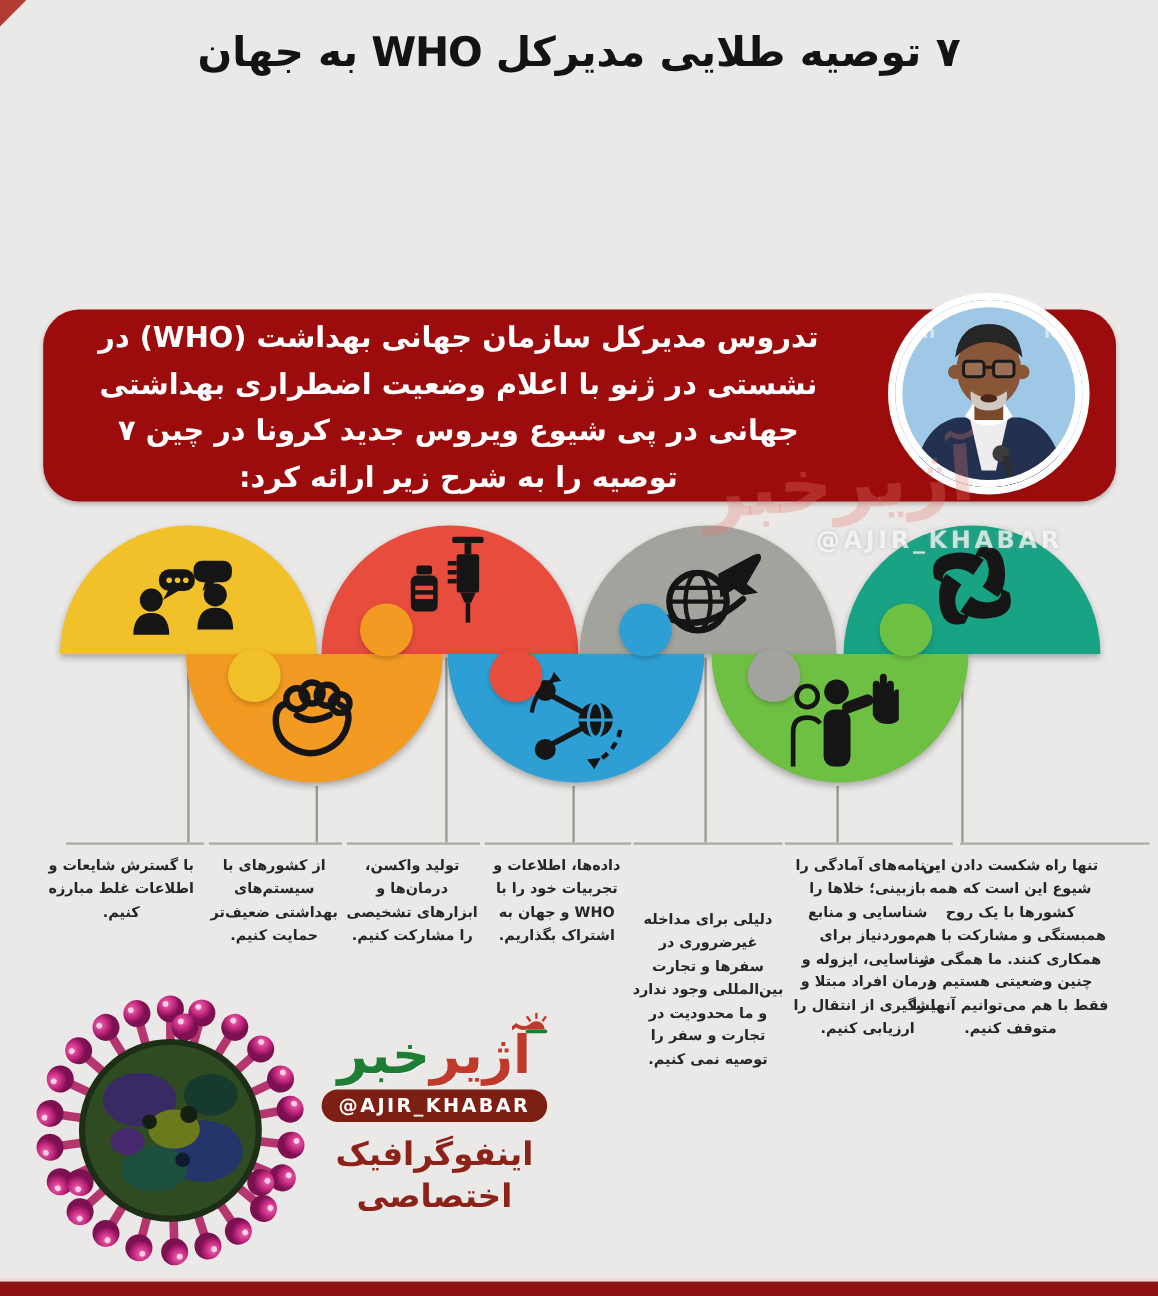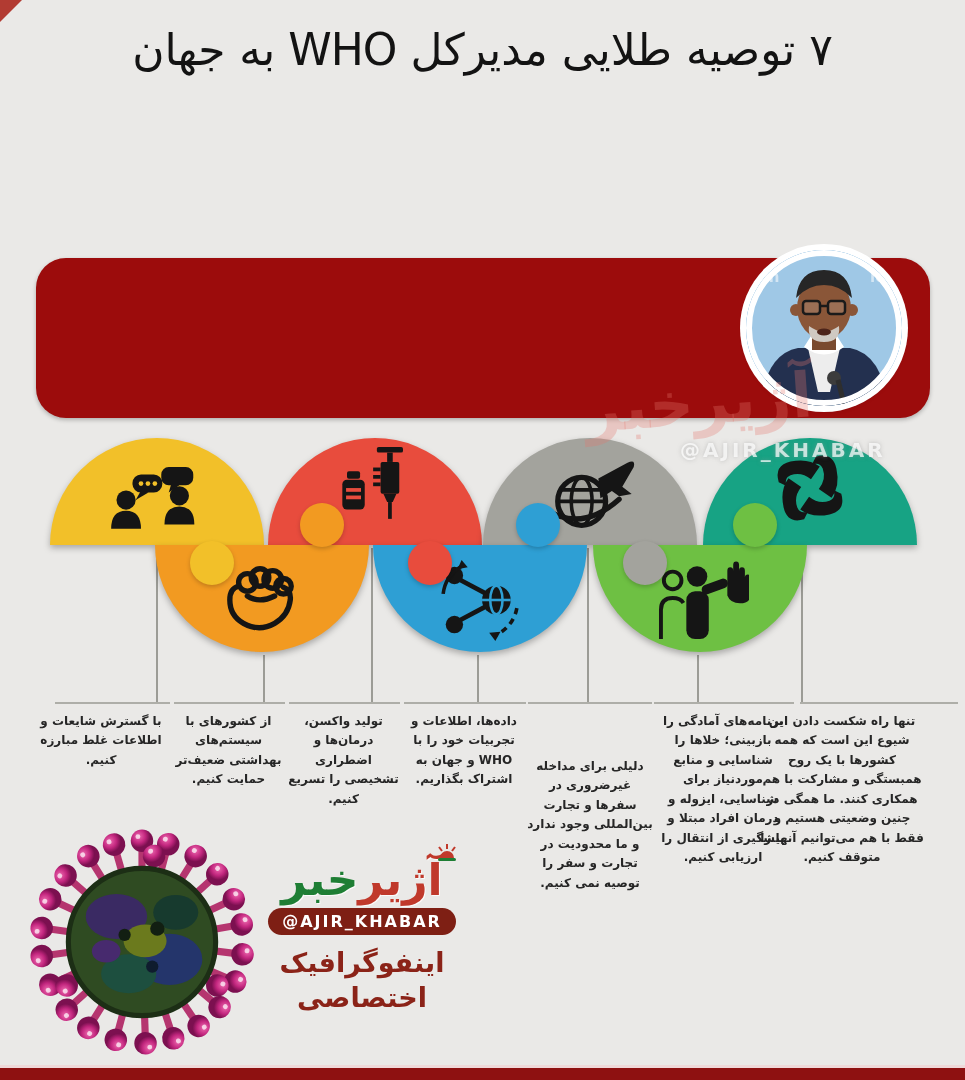--- a/index.html
+++ b/index.html
@@ -5,21 +5,21 @@
   html,body{margin:0;padding:0;}
   body{font-family:"DejaVu Sans",sans-serif;background:#cfcfcf;}
   #stage{position:relative;width:965px;height:1080px;background:#eae9e7;overflow:hidden;margin:0 auto;}
 
   
   .corner{position:absolute;left:0;top:0;width:0;height:0;
     border-top:22px solid #b23b32;border-right:22px solid transparent;z-index:6;}
 
   
   .title1{position:absolute;top:24px;left:0;width:100%;text-align:center;direction:rtl;
-    font-size:44px;font-weight:normal;color:#131313;white-space:nowrap;letter-spacing:-1px;}
+    font-size:34px;font-weight:bold;color:#131313;white-space:nowrap;letter-spacing:-1px;}
   .title2{position:absolute;top:120px;left:0;width:100%;text-align:center;direction:rtl;
     font-size:58px;font-weight:bold;color:#131313;white-space:nowrap;letter-spacing:-1px;}
   .title2 .hl{color:#9e1b1b;}
 
   
   .intro{position:absolute;left:36px;top:258px;width:894px;height:160px;background:#9c0c0c;
     border-radius:30px;z-index:4;box-shadow:0 2px 4px rgba(0,0,0,.25);}
   .intro-text{position:absolute;right:230px;left:28px;top:18px;bottom:14px;direction:rtl;
     color:#fff;font-weight:bold;font-size:24px;line-height:1.62;text-align:center;
     display:flex;align-items:center;justify-content:center;}
@@ -87,20 +87,21 @@
 </head>
 <body>
 
 <div id="stage">
 
   <div class="corner"></div>
 
   <div class="title1">۷ توصیه طلایی مدیرکل WHO به جهان</div>
 
   <div class="intro">
+    <div class="intro-text">تدروس مدیرکل سازمان جهانی بهداشت (WHO) در نشستی در ژنو با اعلام وضعیت اضطراری بهداشتی جهانی در پی شیوع ویروس جدید کرونا در چین ۷ توصیه را به شرح زیر ارائه کرد:</div>
     <div class="portrait">
       <svg width="156" height="156" viewBox="0 0 156 156">
         <rect x="0" y="0" width="156" height="156" fill="#9fc8e6"></rect>
         <text x="10" y="32" font-size="15" font-weight="bold" fill="rgba(255,255,255,.55)">On</text>
         <text x="124" y="32" font-size="15" font-weight="bold" fill="rgba(255,255,255,.55)">io</text>
         <path d="M14 156 q6-52 38-58 l52 0 q32 6 38 58 z" fill="#23304f"></path>
         <path d="M62 98 h32 l-10 44 h-12 z" fill="#ededed"></path>
         <path d="M58 97 q20 15 40 0 l-7-11 h-26 z" fill="#ffffff"></path>
         <rect x="66" y="80" width="24" height="20" fill="#7a4a2e"></rect>
         <circle cx="50" cy="60" r="6" fill="#8a5638"></circle>
@@ -228,21 +229,21 @@
   <div id="hr-3" class="hrule"></div>
   <div id="hr-4" class="hrule"></div>
   <div id="hr-5" class="hrule"></div>
   <div id="hr-6" class="hrule"></div>
   <div id="hr-7" class="hrule"></div>
 
   <div id="col-1" class="rec-col">تنها راه شکست دادن این شیوع این است که همه کشورها با یک روح همبستگی و مشارکت با هم همکاری کنند. ما همگی در چنین وضعیتی هستیم و فقط با هم می‌توانیم آنها را متوقف کنیم.</div>
   <div id="col-2" class="rec-col">برنامه‌های آمادگی را بازبینی؛ خلاها را شناسایی و منابع موردنیاز برای شناسایی، ایزوله و درمان افراد مبتلا و پیشگیری از انتقال را ارزیابی کنیم.</div>
   <div id="col-3" class="rec-col">دلیلی برای مداخله غیرضروری در سفرها و تجارت بین‌المللی وجود ندارد و ما محدودیت در تجارت و سفر را توصیه نمی کنیم.</div>
   <div id="col-4" class="rec-col">داده‌ها، اطلاعات و تجربیات خود را با WHO و جهان به اشتراک بگذاریم.</div>
-  <div id="col-5" class="rec-col">تولید واکسن، درمان‌ها و اضطراری تشخیصی را تسریع کنیم.</div>
+  <div id="col-5" class="rec-col">تولید واکسن، درمان‌ها و ابزارهای تشخیصی را مشارکت کنیم.</div>
   <div id="col-6" class="rec-col">از کشورهای با سیستم‌های بهداشتی ضعیف‌تر حمایت کنیم.</div>
   <div id="col-7" class="rec-col">با گسترش شایعات و اطلاعات غلط مبارزه کنیم.</div>
 
   <div class="logo">
     <div class="logo-brand">
       <svg class="logo-siren" width="22" height="18" viewBox="0 0 22 18">
         <path d="M4 14 a7 7 0 0 1 14 0 z" fill="#c0392b"></path>
         <rect x="2" y="14" width="18" height="3" rx="1.5" fill="#1e7e34"></rect>
         <line x1="11" y1="0" x2="11" y2="5" stroke="#c0392b" stroke-width="2"></line>
         <line x1="3" y1="3" x2="6" y2="7" stroke="#c0392b" stroke-width="2"></line>

